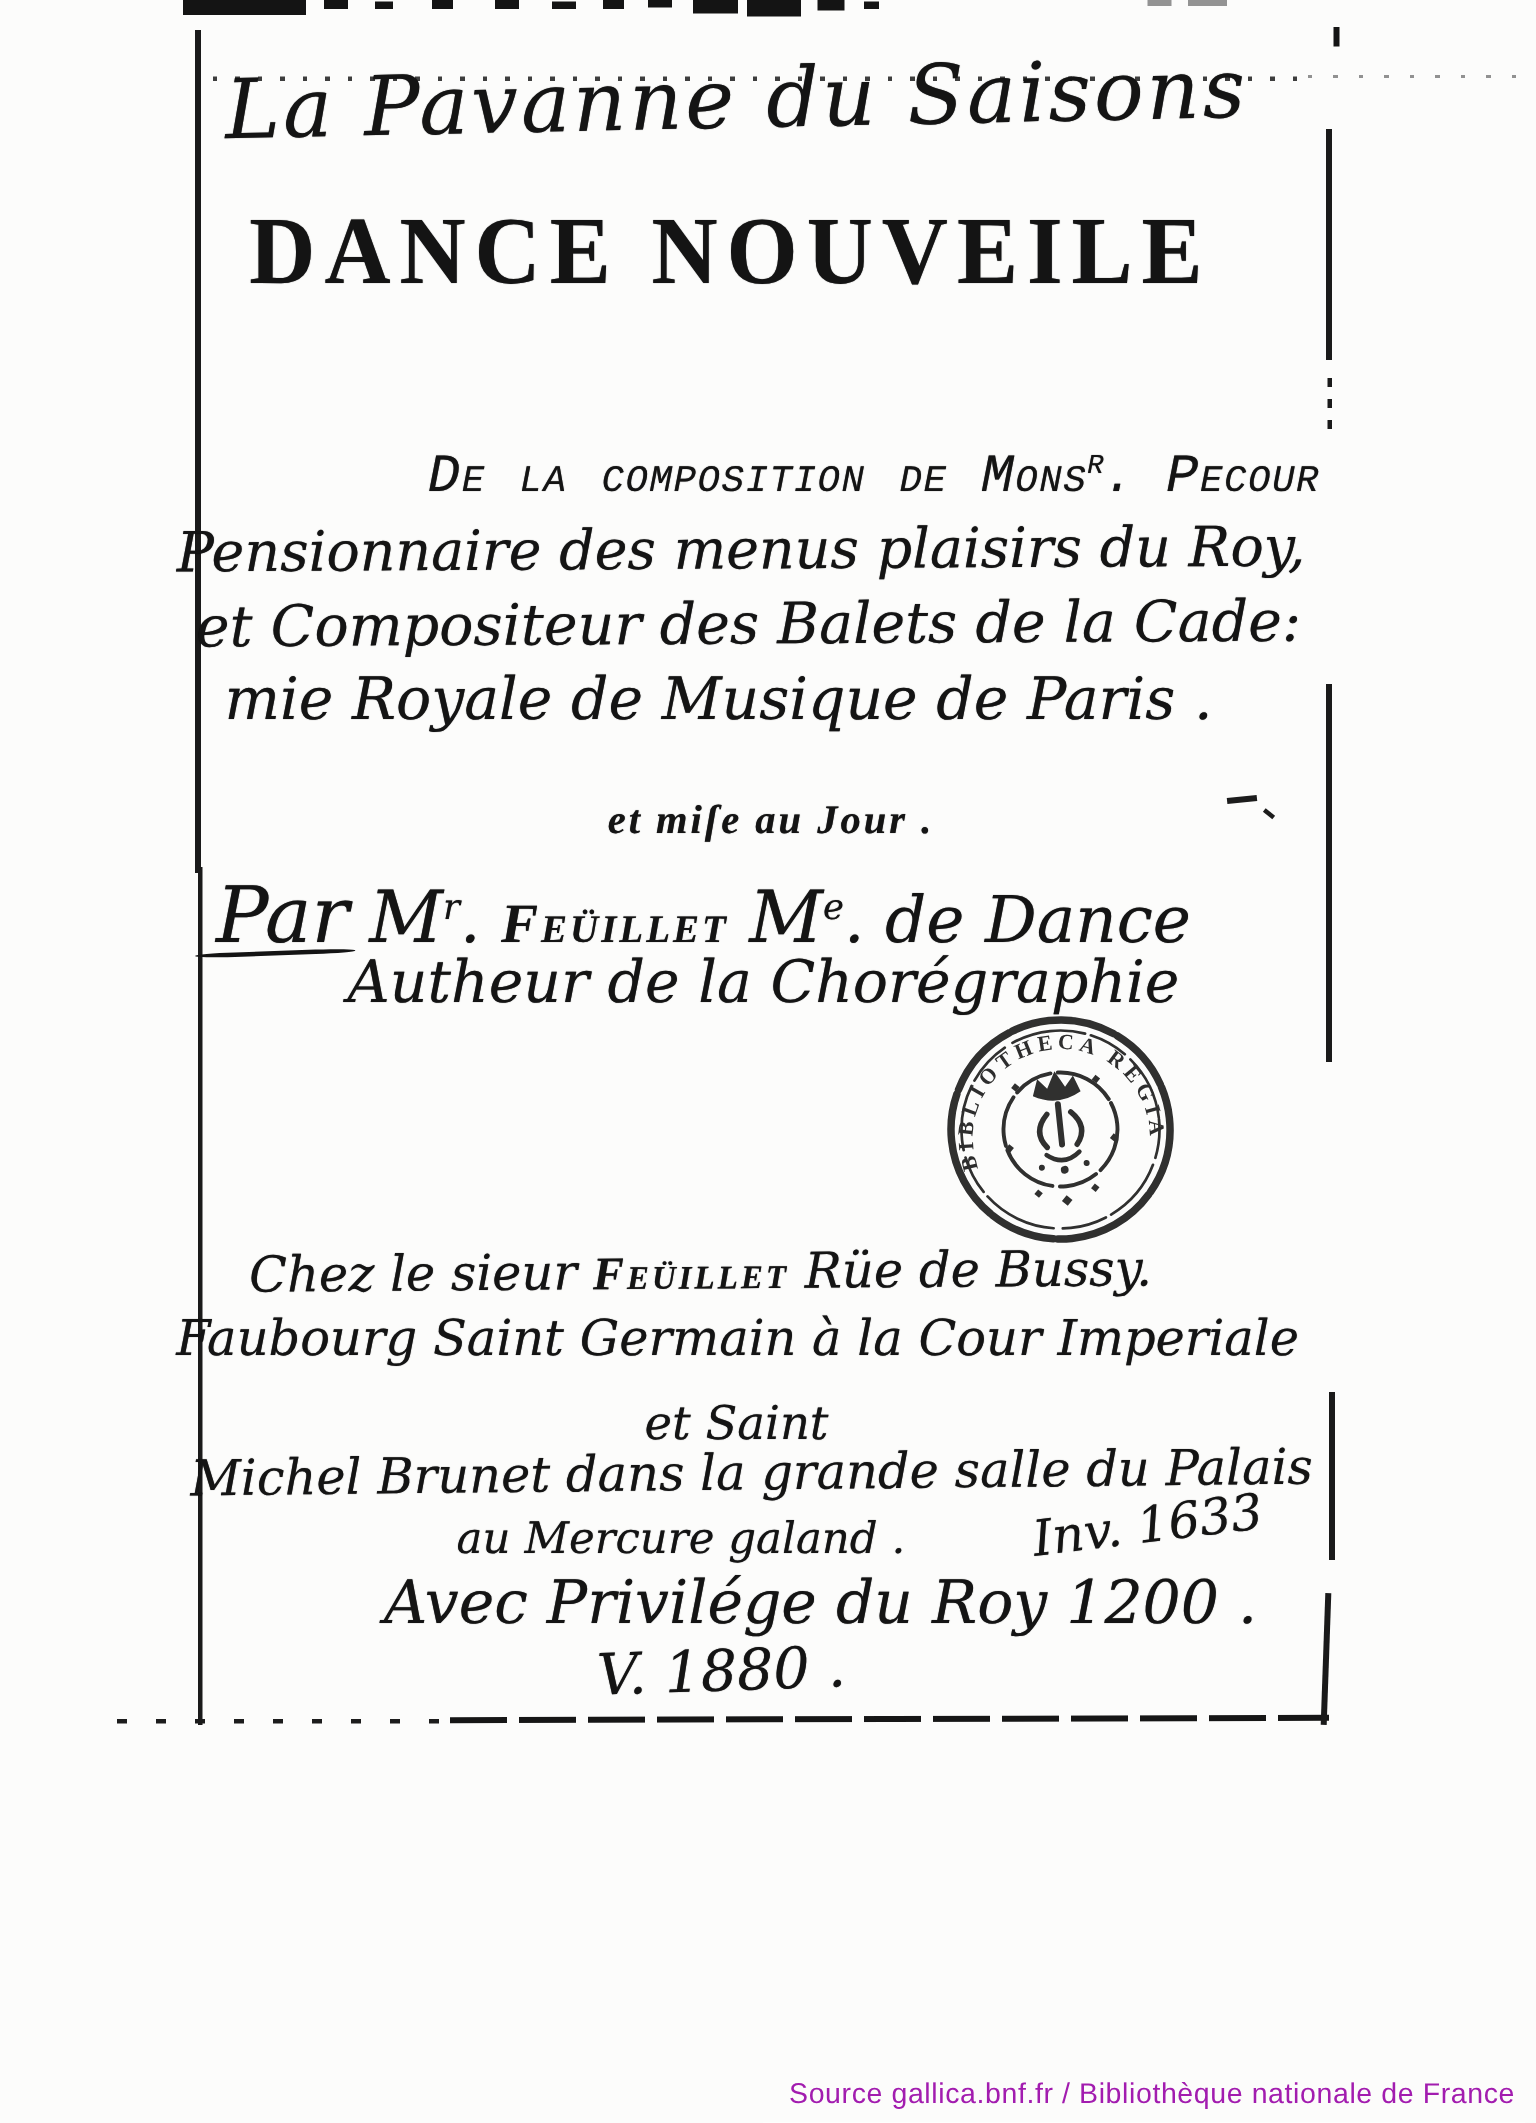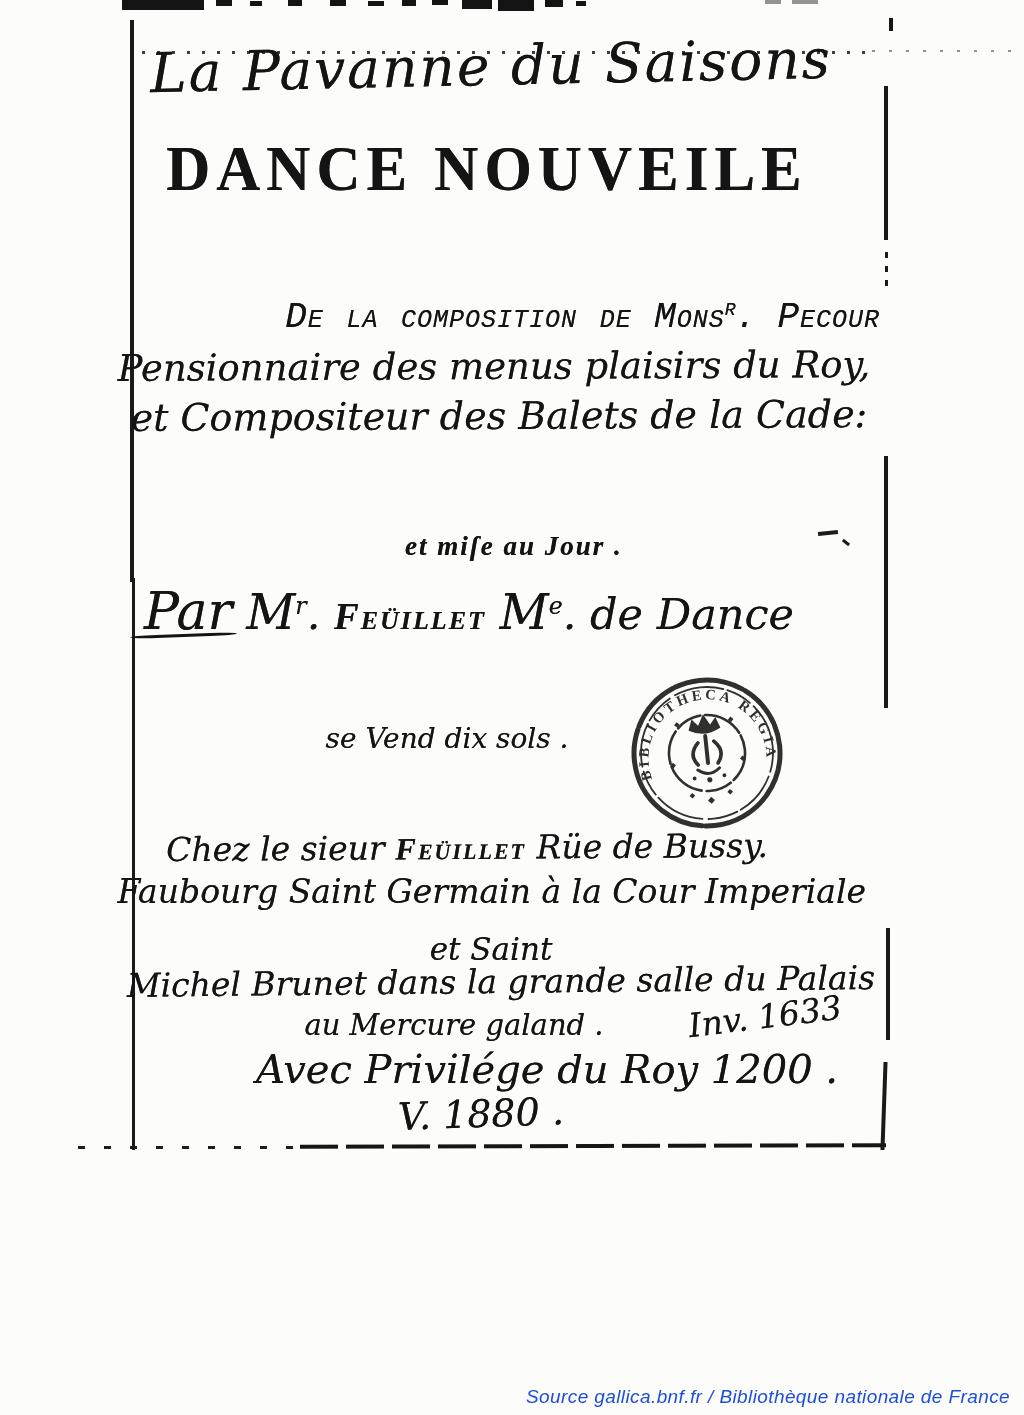--- a/index.html
+++ b/index.html
@@ -71,21 +71,21 @@
   .frag { position:absolute; background:#141414; z-index:1; }
   .mark { position:absolute; background:#1c1c1c; z-index:2; }
 
   
   .stamp { position:absolute; left:628px; top:674px; width:158px; height:158px; z-index:3;
            transform:rotate(-6deg); opacity:.9; }
 
   
   .credit { position:absolute; top:1386px; right:14px; z-index:4;
             font-family:"Liberation Sans", sans-serif; font-size:19px;
-            color:#1d4ed8; letter-spacing:.4px; white-space:nowrap;font-style:italic; }
+            color:#a21caf; letter-spacing:.4px; white-space:nowrap; }
 </style>
 </head>
 <body>
 
 <div class="page">
 
   <div class="frag" style="left:122px;top:0;width:82px;height:10px"></div>
   <div class="frag" style="left:216px;top:0;width:16px;height:6px"></div>
   <div class="frag" style="left:250px;top:1px;width:12px;height:5px"></div>
   <div class="frag" style="left:288px;top:0;width:14px;height:6px"></div>
@@ -114,30 +114,31 @@
   <div class="fb-main" style="position:absolute"></div>
 
   <div class="line script t-script">La Pavanne du Saisons</div>
 
   <div class="line t-main">DANCE NOUVEILE</div>
 
   <div class="line roman sc t-comp1"><span class="big">De la composition de Mons</span><sup class="s">R</sup><span>.</span>&nbsp;<span class="big">Pecour</span></div>
 
   <div class="line script t-comp2">Pensionnaire des menus plaisirs du Roy,</div>
   <div class="line script t-comp3">et Compositeur des Balets de la Cade:</div>
+  <div class="line script t-comp4">mie Royale de Musique de Paris .</div>
 
   <div class="line t-mise">et miſe au Jour .</div>
 
   <div class="mark" style="left:818px;top:531px;width:20px;height:4px;transform:rotate(-6deg)"></div>
   <div class="mark" style="left:842px;top:541px;width:8px;height:3px;transform:rotate(38deg)"></div>
 
   <div class="line script t-par"><span class="parword">Par</span>&nbsp;<span class="bigM">M</span><sup class="s">r</sup><span>.</span>&nbsp;<span class="feu">Feüillet</span>&nbsp;<span class="bigM">M</span><sup class="s">e</sup><span>.</span>&nbsp;<span>de Dance</span></div>
 
+  <div class="line script t-autheur">Autheur de la Chorégraphie</div>
 
-  <div class="line script t-price">se Vend dix sols .</div>
 
   <svg class="stamp" viewBox="0 0 158 158">
     <g stroke="#1a1a1a" fill="none" stroke-linecap="round">
       <circle cx="79" cy="79" r="73" stroke-width="5" stroke-dasharray="52 2 70 3 44 2 88 3"></circle>
       <circle cx="79" cy="79" r="66" stroke-width="1.8" stroke-dasharray="26 5 44 4 30 6 50 4"></circle>
       <circle cx="79" cy="79" r="38" stroke-width="2.6" stroke-dasharray="34 4 26 5 40 3"></circle>
     </g>
     <defs>
       <path id="stamp-arc" d="M 23,103 A 59,59 0 1 1 135,103"></path>
     </defs>

